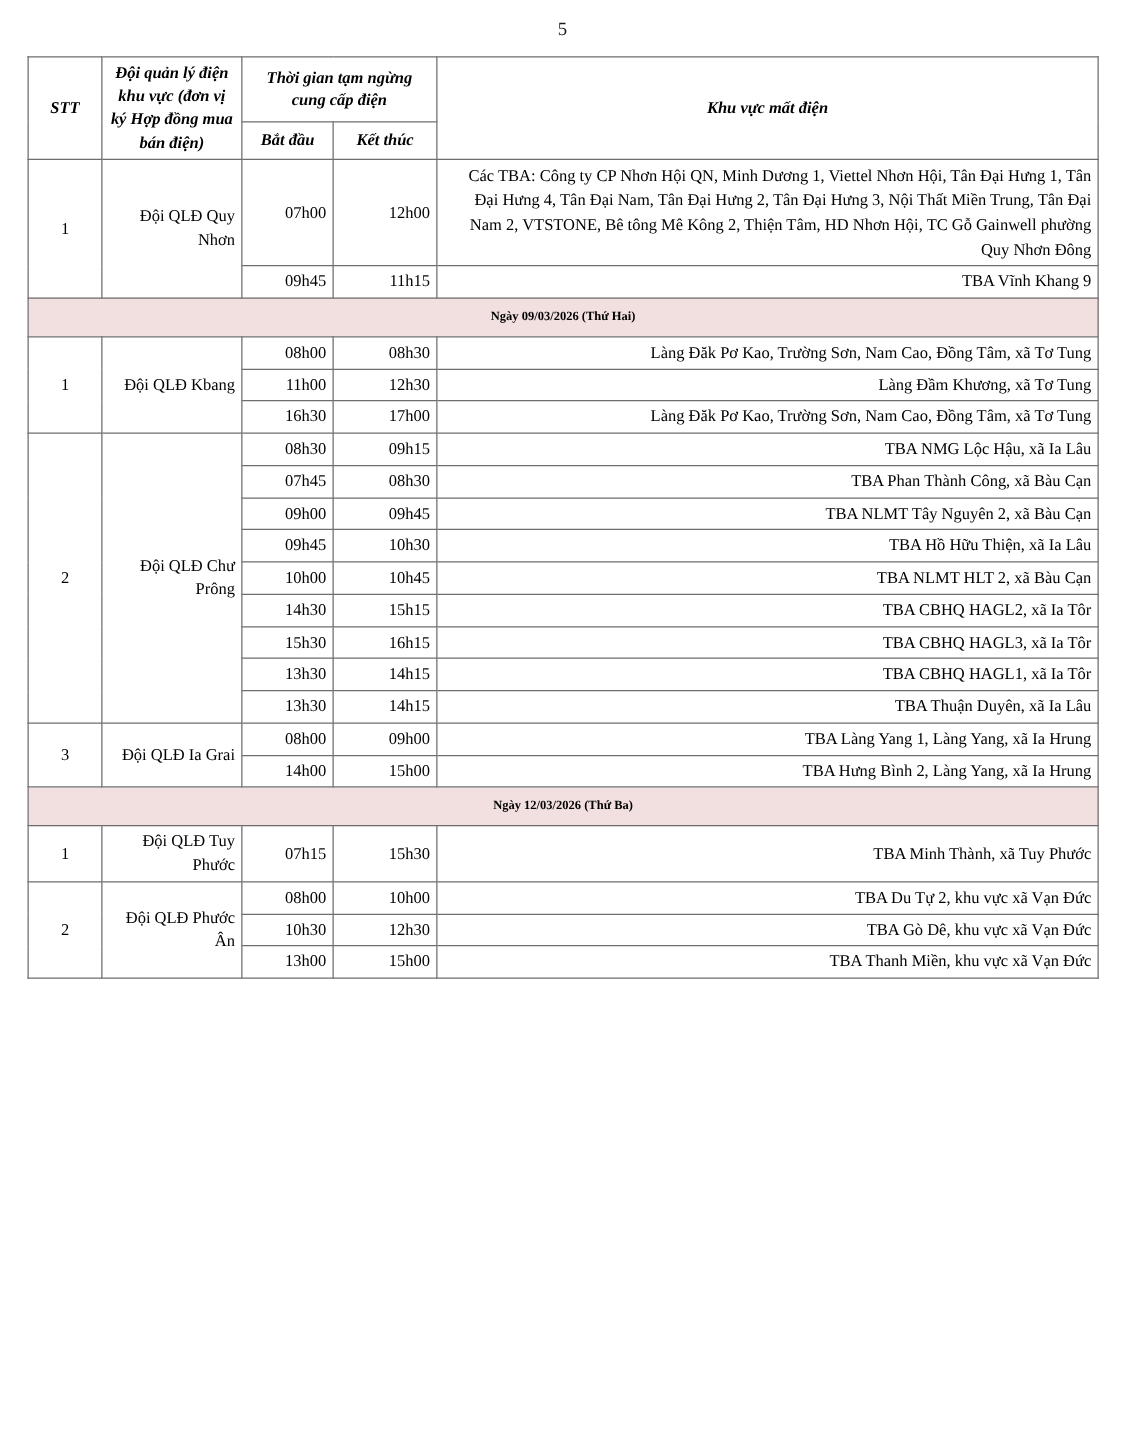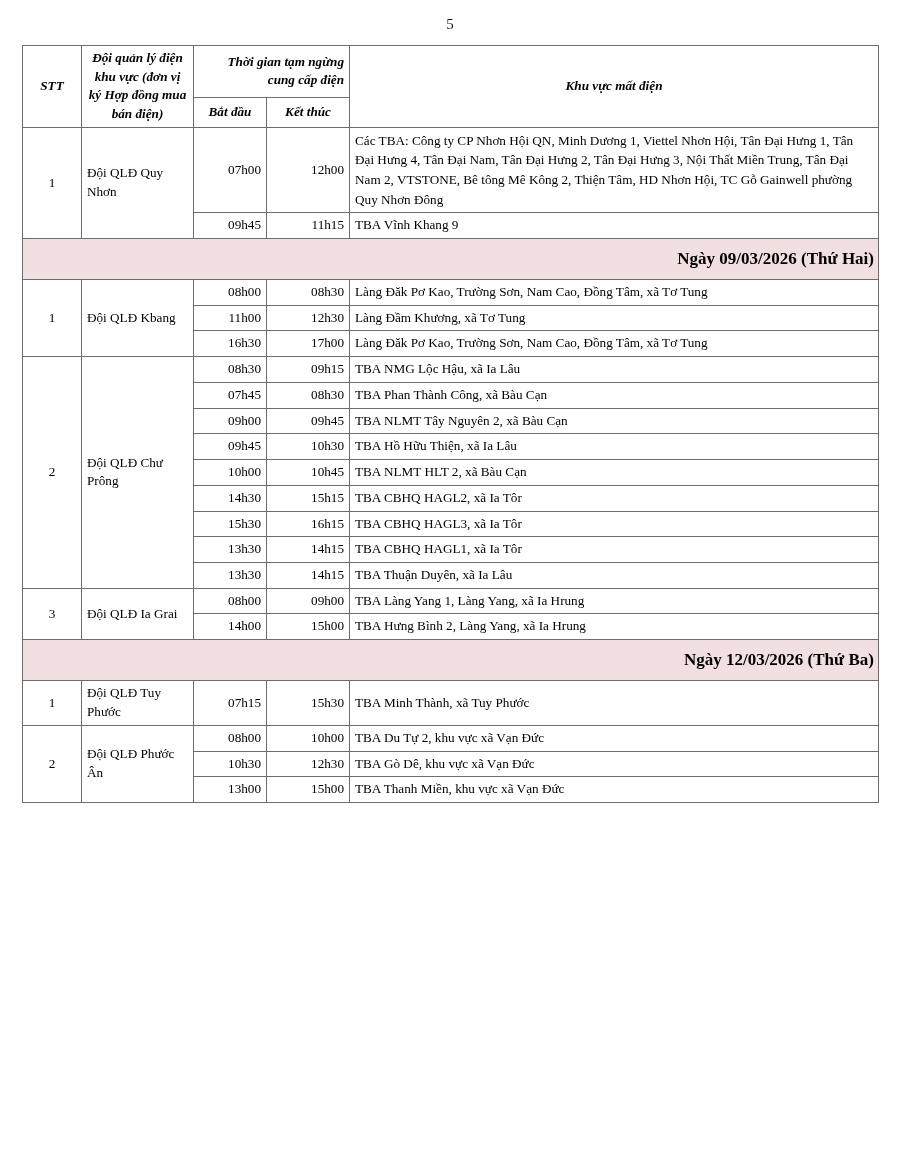--- a/index.html
+++ b/index.html
@@ -57,34 +57,34 @@
   thead th {
     text-align: center;
     font-weight: bold;
     font-size: 13.2px;
     line-height: 1.34;
     padding: 4px 3px;
     font-style: italic;
   }
   th.h-stt { vertical-align: middle; }
   th.h-team { vertical-align: middle; padding-left: 4px; padding-right: 4px; }
-  th.h-time-group { vertical-align: middle; text-align: right; }
+  th.h-time-group { vertical-align: middle; }
   th.h-area { vertical-align: middle; }
 
   td.stt      { text-align: center; vertical-align: middle; }
-  td.team     { text-align: left; vertical-align: middle; padding-left: 3px; padding-right: 3px; }
+  td.team     { text-align: right; vertical-align: middle; padding-left: 3px; padding-right: 3px; }
   td.time     { text-align: right; vertical-align: middle; white-space: nowrap; }
-  td.area     { text-align: left; vertical-align: middle; padding-left: 7px; }
+  td.area     { text-align: right; vertical-align: middle; padding-left: 7px; }
   td.area.multi { vertical-align: middle; line-height: 1.48; }
 
   tr.date-sep td {
     background: #f2dfe0;
-    text-align: right;
+    text-align: center;
     font-weight: bold;
-    font-size: 17px;
+    font-size: 10px;
     padding: 8px 4px;
   }
 </style>
 </head>
 <body>
 
 <div class="page">
 
   <div class="page-number">5</div>
 

